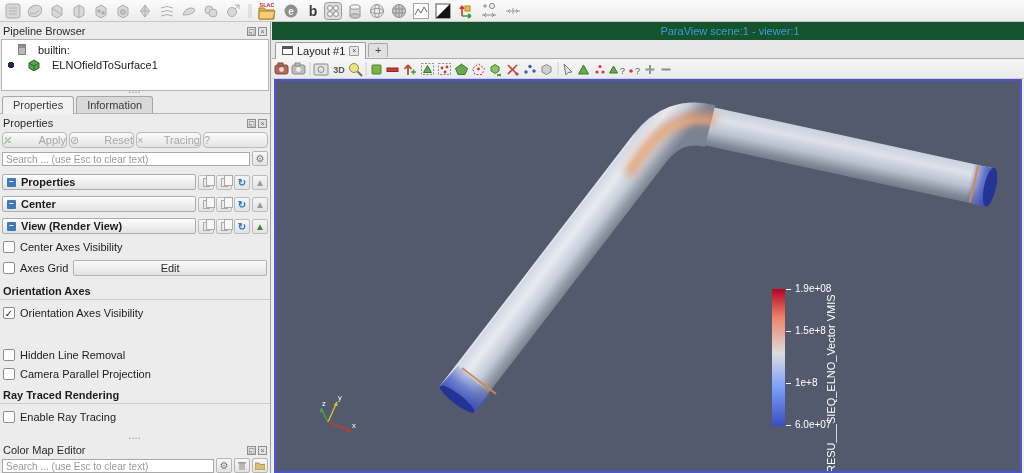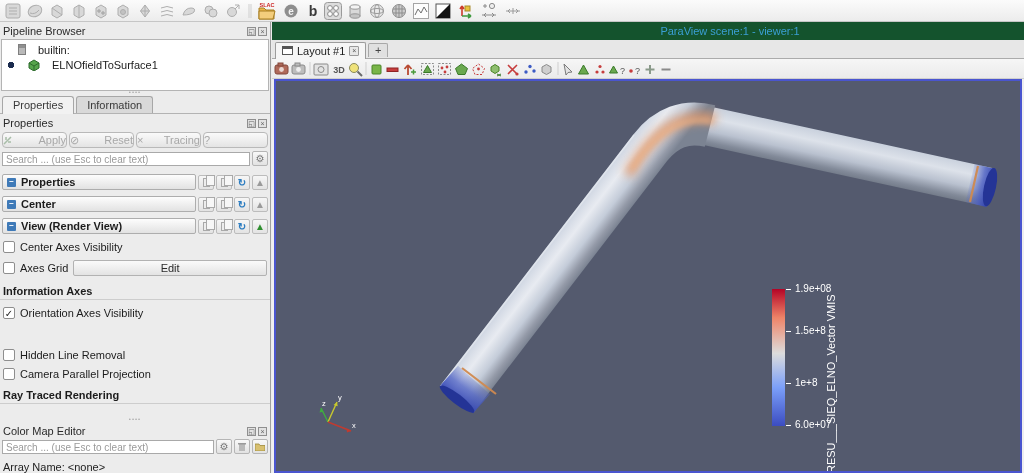--- a/index.html
+++ b/index.html
@@ -310,39 +310,43 @@
     <span class="cb"></span>
     <span>Center Axes Visibility</span>
   </div>
 
   <div class="optrow">
     <span class="cb"></span>
     <span>Axes Grid</span>
     <span class="editbtn">Edit</span>
   </div>
 
-  <div class="grphead">Information Axes</div>
+  <div class="grphead">Orientation Axes</div>
 
   <div class="optrow">
     <span class="cb">✓</span>
     <span>Orientation Axes Visibility</span>
   </div>
 
   <div class="optrow" style="margin-top:30px">
     <span class="cb"></span>
     <span>Hidden Line Removal</span>
   </div>
 
   <div class="optrow">
     <span class="cb"></span>
     <span>Camera Parallel Projection</span>
   </div>
 
   <div class="grphead">Ray Traced Rendering</div>
 
+  <div class="optrow">
+    <span class="cb"></span>
+    <span>Enable Ray Tracing</span>
+  </div>
 
   <div class="splitter" style="margin-top:14px">••••</div>
 
   <div class="phead">
     <span class="ptitle">Color Map Editor</span>
     <span class="winbtn">◱</span>
     <span class="winbtn">×</span>
   </div>
 
   <div class="searchrow">

